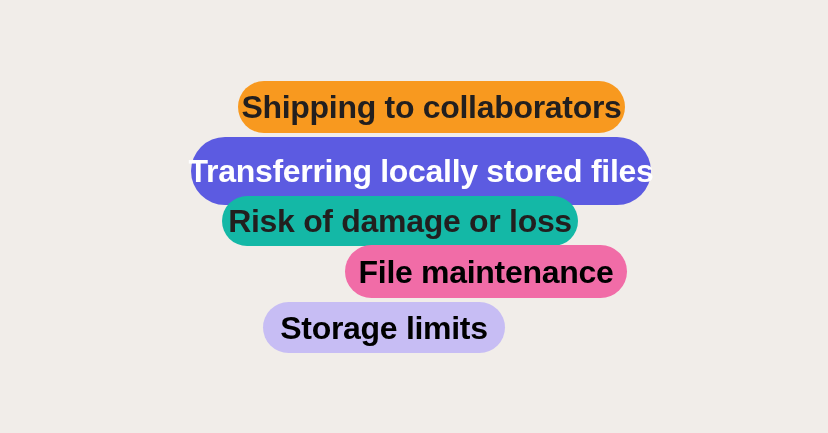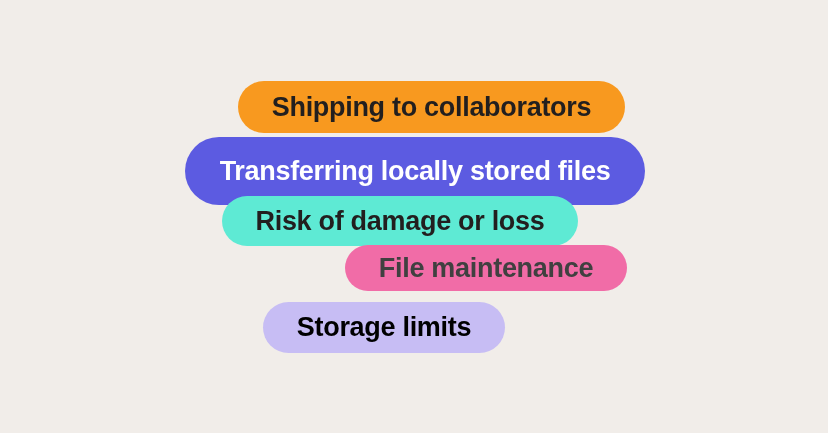--- a/index.html
+++ b/index.html
@@ -17,41 +17,41 @@
   .pill {
     position: absolute;
     display: flex;
     align-items: center;
     justify-content: center;
     border-radius: 999px;
     box-sizing: border-box;
     padding: 0 18px;
   }
   .pill-label {
-    font-size: 27px;
+    font-size: 32px;
     font-weight: 700;
     letter-spacing: -0.3px;
     white-space: nowrap;
     line-height: 1;
   }
 </style>
 </head>
 <body>
 
 <div class="canvas">
   <div>
       <div class="pill" style="left: 238px; top: 81px; width: 387px; height: 52px; background: rgb(248, 153, 31); color: rgb(34, 31, 31);">
         <span class="pill-label">Shipping to collaborators</span>
       </div>
-      <div class="pill" style="left: 185px; top: 137px; width: 460px; height: 68px; background: rgb(92, 91, 225); color: rgb(255, 255, 255);">
+      <div class="pill" style="left: 191px; top: 137px; width: 460px; height: 68px; background: rgb(92, 91, 225); color: rgb(255, 255, 255);">
         <span class="pill-label">Transferring locally stored files</span>
       </div>
-      <div class="pill" style="left: 222px; top: 196px; width: 356px; height: 50px; background: #5eead4; color: rgb(34, 31, 31); align-items: center;">
+      <div class="pill" style="left: 222px; top: 196px; width: 356px; height: 50px; background: #14b8a6; color: rgb(34, 31, 31); align-items: center;">
         <span class="pill-label">Risk of damage or loss</span>
       </div>
-      <div class="pill" style="left: 345px; top: 245px; width: 282px; height: 46px; background: rgb(241, 108, 167); color: #404040;">
+      <div class="pill" style="left: 345px; top: 245px; width: 282px; height: 53px; background: rgb(241, 108, 167); color: #000000;">
         <span class="pill-label">File maintenance</span>
       </div>
       <div class="pill" style="left: 263px; top: 302px; width: 242px; height: 51px; background: rgb(199, 189, 244); color: #000000;">
         <span class="pill-label">Storage limits</span>
       </div>
     </div>
 </div>
 
 </body></html>

